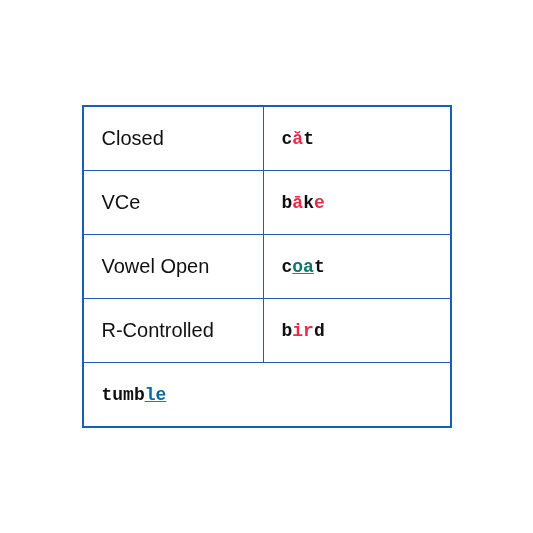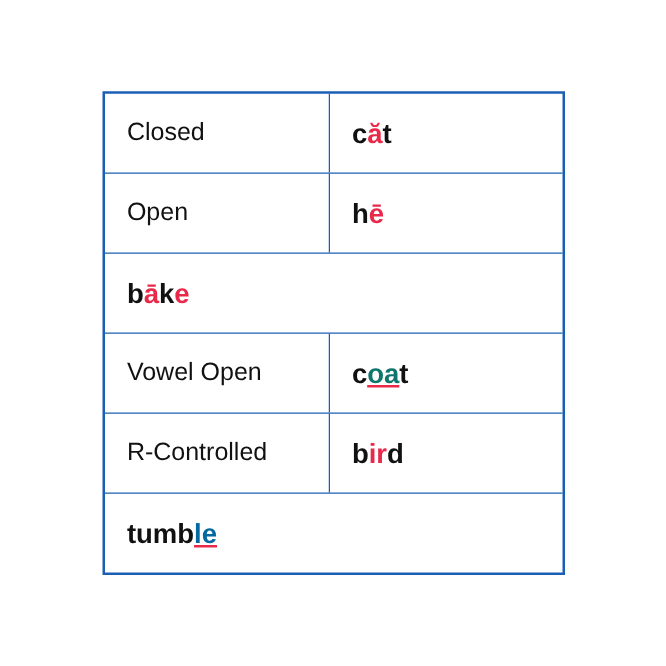--- a/index.html
+++ b/index.html
@@ -44,23 +44,24 @@
       font-weight: 400;
       color: #111111;
     }
 
     .cell-word {
       flex: 1;
       min-height: 63px;
       display: flex;
       align-items: center;
       padding: 10px 18px;
-      font-size: 22px;
+      font-size: 18px;
       font-weight: 700;
       color: #111111;
+      font-family: Liberation Mono, monospace;
     }
 
     .highlight {
       color: #e8294a;
       font-weight: 700;
     }
 
     
     .underline {
       text-decoration: underline;
@@ -79,28 +80,23 @@
 
 <div class="table-container">
 
   <div class="table-row">
     <div class="cell-label">Closed</div>
     <div class="cell-word">
       c<span class="highlight">ă</span>t
     </div>
   </div>
 
-  <div class="table-row">
-    <div class="cell-label">Open</div>
-    <div class="cell-word">
-      h<span class="highlight">ē</span>
-    </div>
-  </div>
 
   <div class="table-row">
+    <div class="cell-label">VCe</div>
     <div class="cell-word">
       b<span class="highlight">ā</span>k<span class="highlight">e</span>
     </div>
   </div>
 
   <div class="table-row">
     <div class="cell-label">Vowel Open</div>
     <div class="cell-word">
       c<span class="underline">oa</span>t
     </div>

